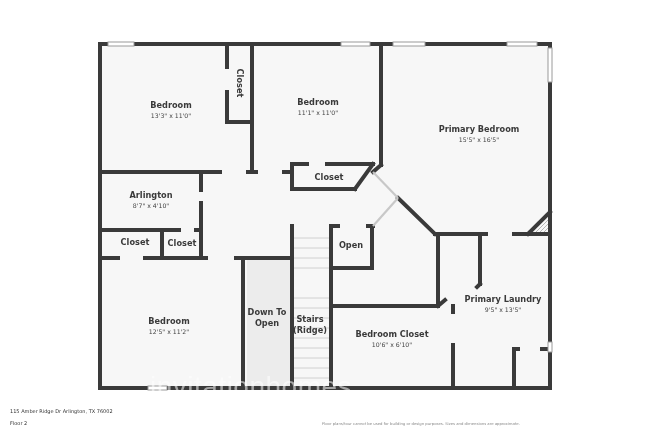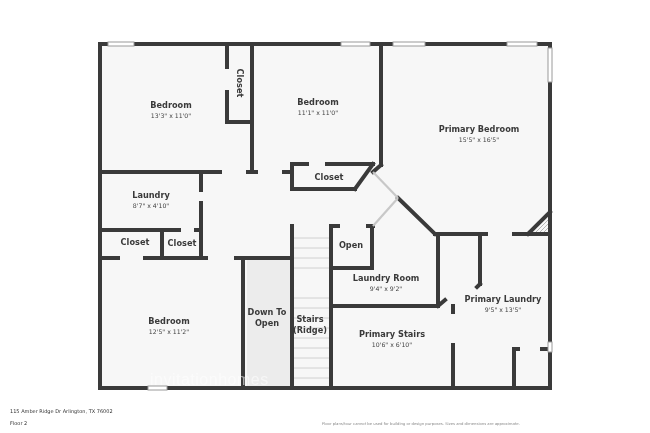--- a/index.html
+++ b/index.html
@@ -5,21 +5,21 @@
   html, body { margin:0; padding:0; background:#ffffff; }
   body { width:650px; height:433px; position:relative; overflow:hidden; font-family:"DejaVu Sans", sans-serif; }
   .plan { position:absolute; left:0; top:0; width:650px; height:327px; }
   .lbl { position:absolute; text-align:center; color:#3a3a3a; transform:translate(-50%,-50%); white-space:nowrap; }
   .lbl .name { font-size:8.2px; font-weight:bold; display:block; line-height:11px; }
   .lbl .dim { font-size:6.2px; display:block; line-height:9px; color:#444; }
   .vert { transform:translate(-50%,-50%) rotate(90deg); }
   .footer-addr { position:absolute; left:10px; top:408px; font-size:5px; color:#333; }
   .footer-floor { position:absolute; left:10px; top:420px; font-size:5px; color:#333; }
   .footer-disc { position:absolute; left:322px; top:421px; font-size:3.8px; color:#888; }
-  .wm { position:absolute; left:150px; top:371px; font-size:16px; color:rgba(255,255,255,0.55); letter-spacing:0.5px; font-family:Liberation Sans, sans-serif; font-weight:300; }
+  .wm { position:absolute; left:150px; top:371px; font-size:28px; color:rgba(255,255,255,0.55); letter-spacing:0.5px; font-family:Liberation Sans, sans-serif; font-weight:300; }
 </style>
 </head>
 <body>
 
 <div class="plan">
   <svg width="650" height="433" viewBox="0 0 650 433">
 
     <rect x="100" y="44" width="450" height="344" fill="#f7f7f7"></rect>
 
     <rect x="247" y="260" width="43" height="126" fill="#ececec"></rect>
@@ -141,54 +141,50 @@
     <span class="dim">11'1" x 11'0"</span>
   </div>
   <div class="lbl" style="left:467px;top:134px;margin-left:12px;">
     <span class="name">Primary Bedroom</span>
     <span class="dim">15'5" x 16'5"</span>
   </div>
   <div class="lbl" style="left:329px;top:177px;">
     <span class="name">Closet</span>
   </div>
   <div class="lbl" style="left:151px;top:200px;">
-    <span class="name">Laundry</span>
+    <span class="name">Arlington</span>
     <span class="dim">8'7" x 4'10"</span>
   </div>
   <div class="lbl" style="left:135px;top:242px;">
     <span class="name">Closet</span>
   </div>
   <div class="lbl" style="left:182px;top:243px;">
     <span class="name">Closet</span>
   </div>
   <div class="lbl" style="left:351px;top:245px;">
     <span class="name">Open</span>
   </div>
   <div class="lbl" style="left:310px;top:281px;margin-top:44px;">
     <span class="name">Stairs</span>
     <span class="name">(Ridge)</span>
   </div>
-  <div class="lbl" style="left:386px;top:283px;">
-    <span class="name">Laundry Room</span>
-    <span class="dim">9'4" x 9'2"</span>
-  </div>
   <div class="lbl" style="left:503px;top:304px;">
     <span class="name">Primary Laundry</span>
     <span class="dim">9'5" x 13'5"</span>
   </div>
   <div class="lbl" style="left:169px;top:326px;">
     <span class="name">Bedroom</span>
     <span class="dim">12'5" x 11'2"</span>
   </div>
   <div class="lbl" style="left:267px;top:318px;">
     <span class="name">Down To</span>
     <span class="name">Open</span>
   </div>
   <div class="lbl" style="left:392px;top:339px;">
-    <span class="name">Primary Stairs</span>
+    <span class="name">Bedroom Closet</span>
     <span class="dim">10'6" x 6'10"</span>
   </div>
 
   <div class="wm">invitationhomes</div>
 </div>
 
 <div class="footer-addr">115 Amber Ridge Dr Arlington, TX 76002</div>
 <div class="footer-floor">Floor 2</div>
 <div class="footer-disc">Floor plans/tour cannot be used for building or design purposes. Sizes and dimensions are approximate.</div>
 

